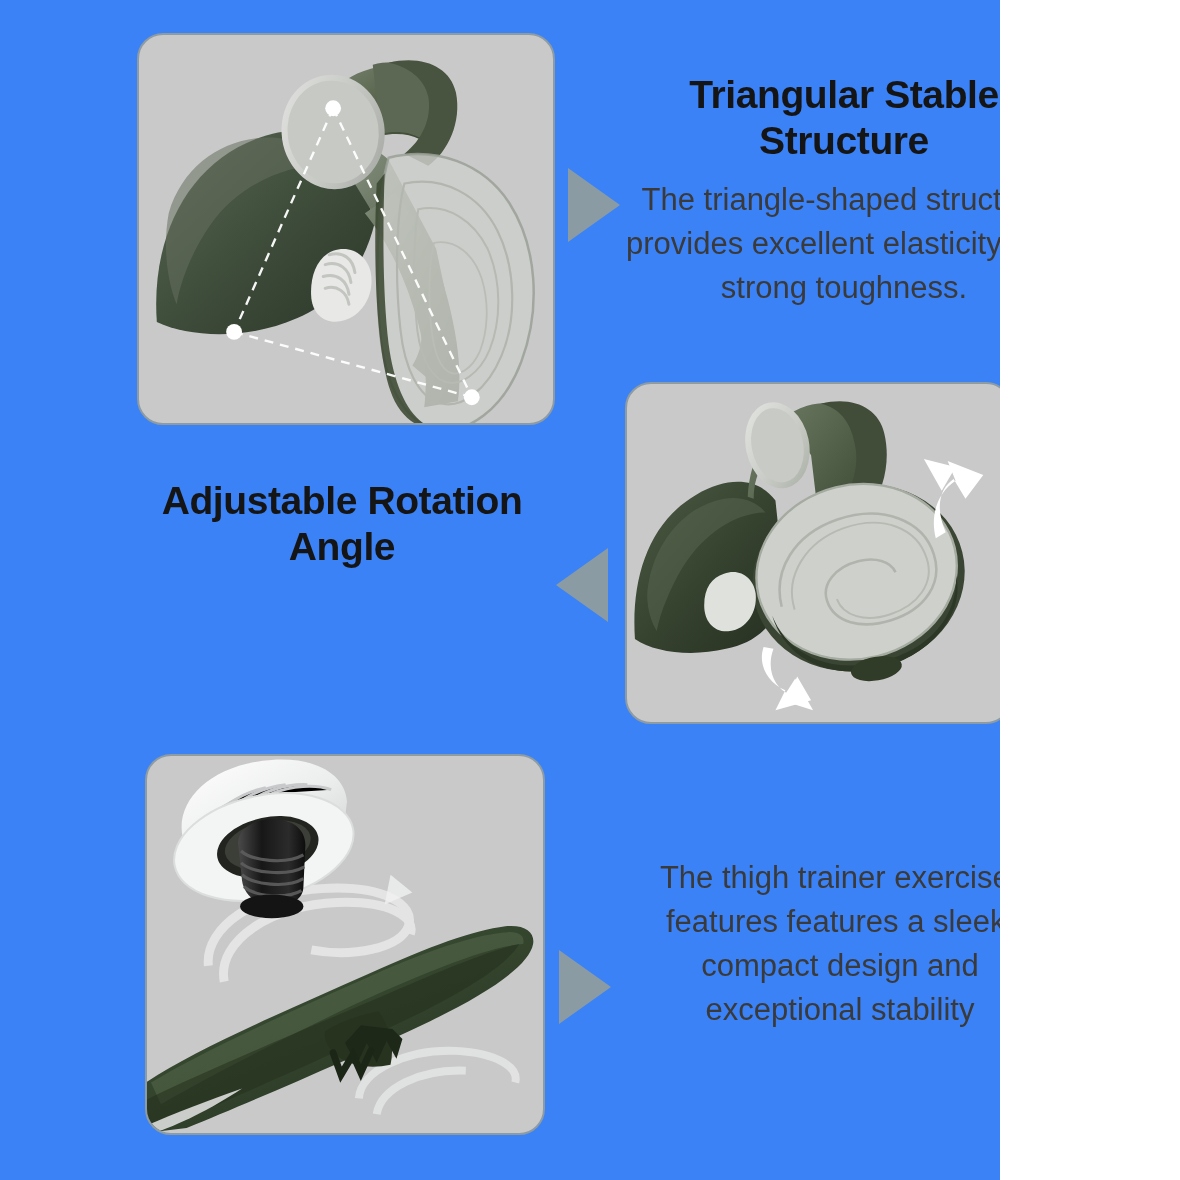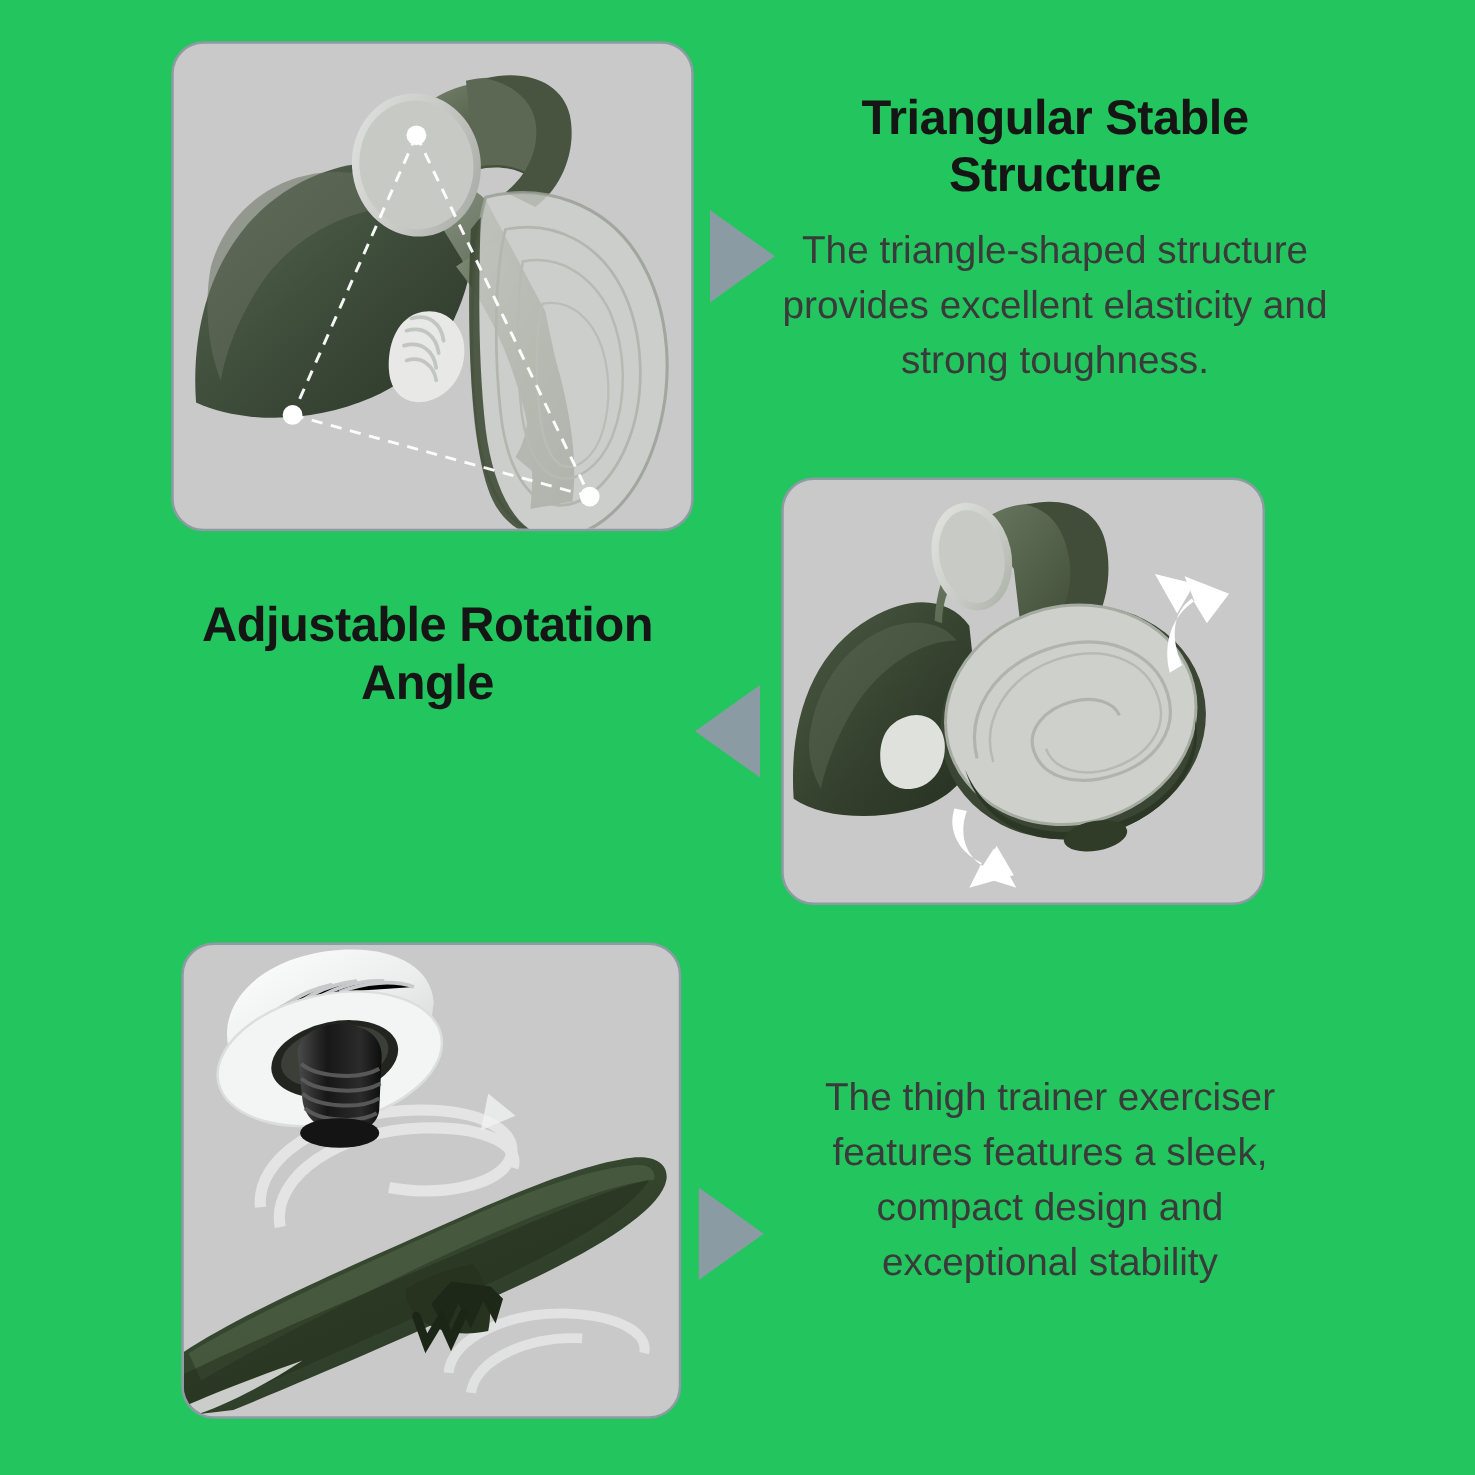--- a/index.html
+++ b/index.html
@@ -9,23 +9,23 @@
   }
   body {
     width: 1180px;
     height: 1180px;
     font-family: "Liberation Sans", "DejaVu Sans", sans-serif;
     -webkit-font-smoothing: antialiased;
     overflow: hidden;
   }
   #page {
     position: relative;
-    width: 1180px;
+    width: 1000px;
     height: 1180px;
-    background: #22c55e;
+    background: #3b82f6;
     overflow: hidden;
   }
 
   
   .panel {
     position: absolute;
     background: #c9c9ca;
     border: 2px solid #8d9ba2;
     border-radius: 26px;
     overflow: hidden;

